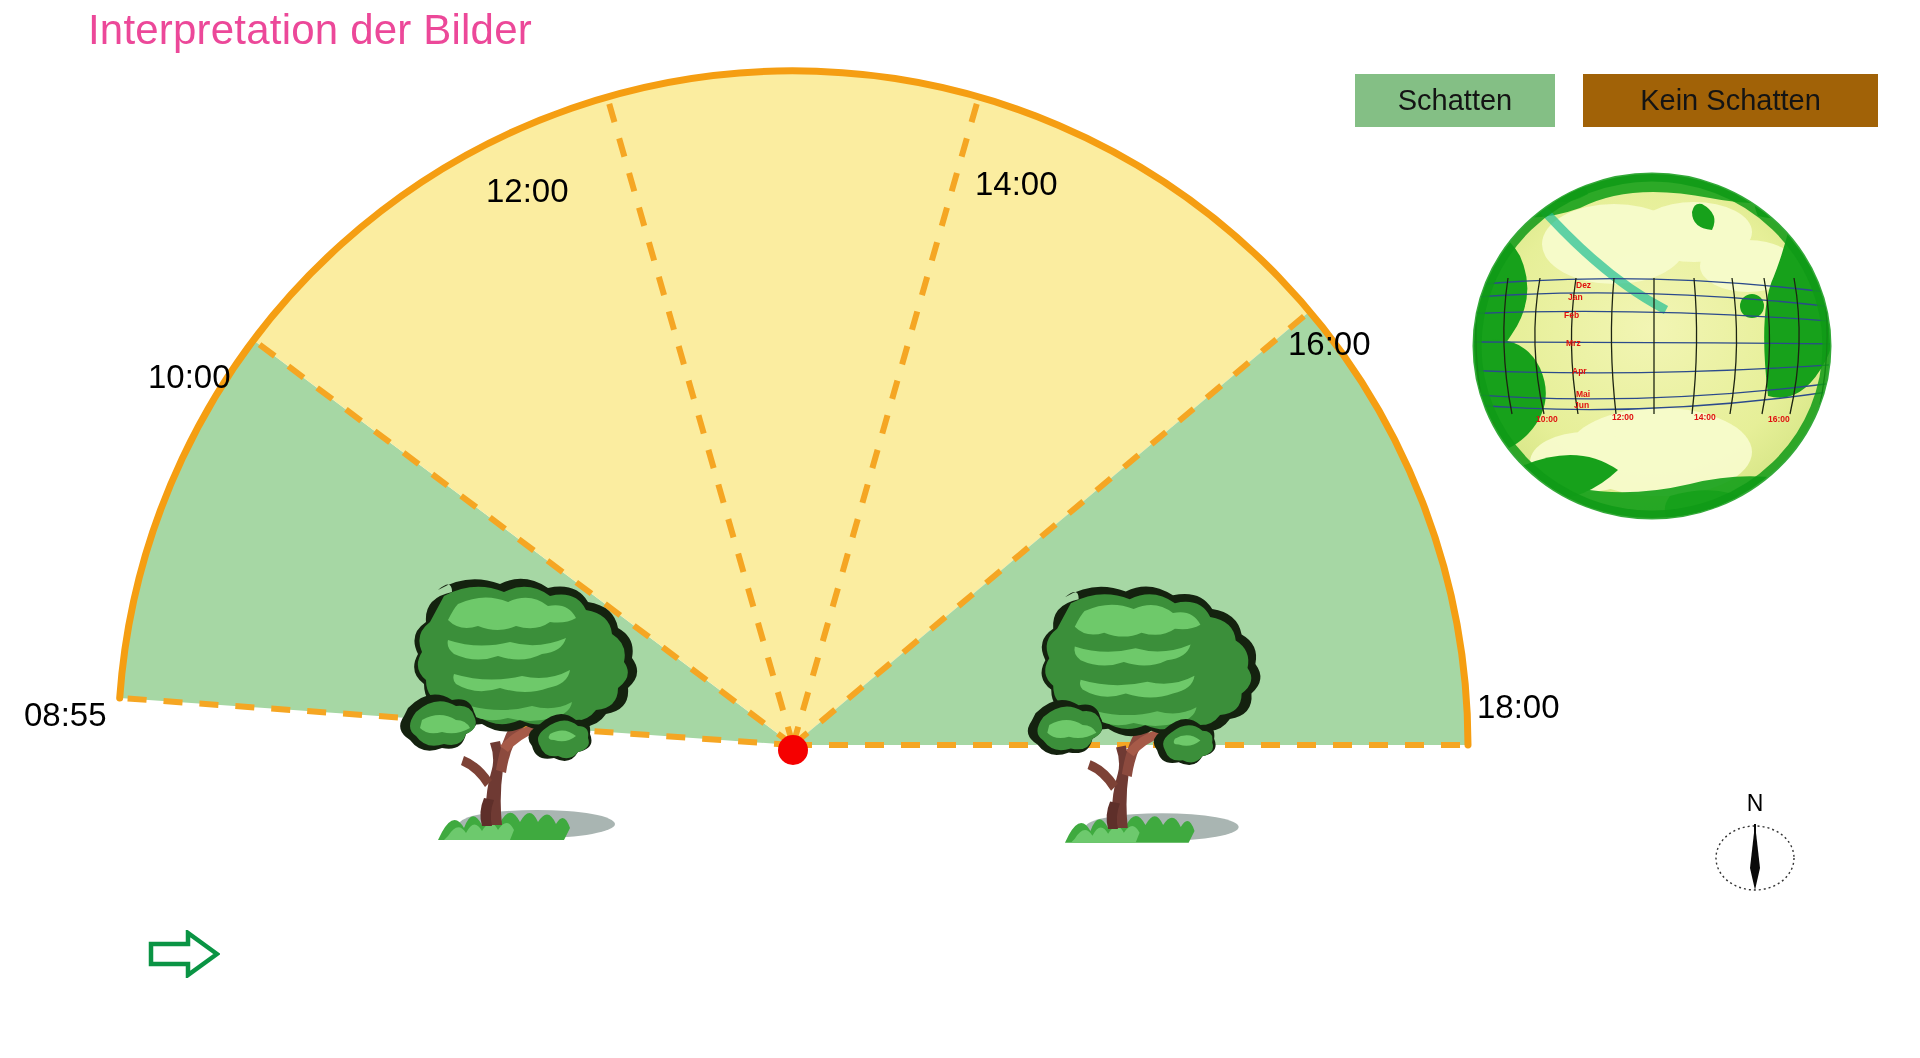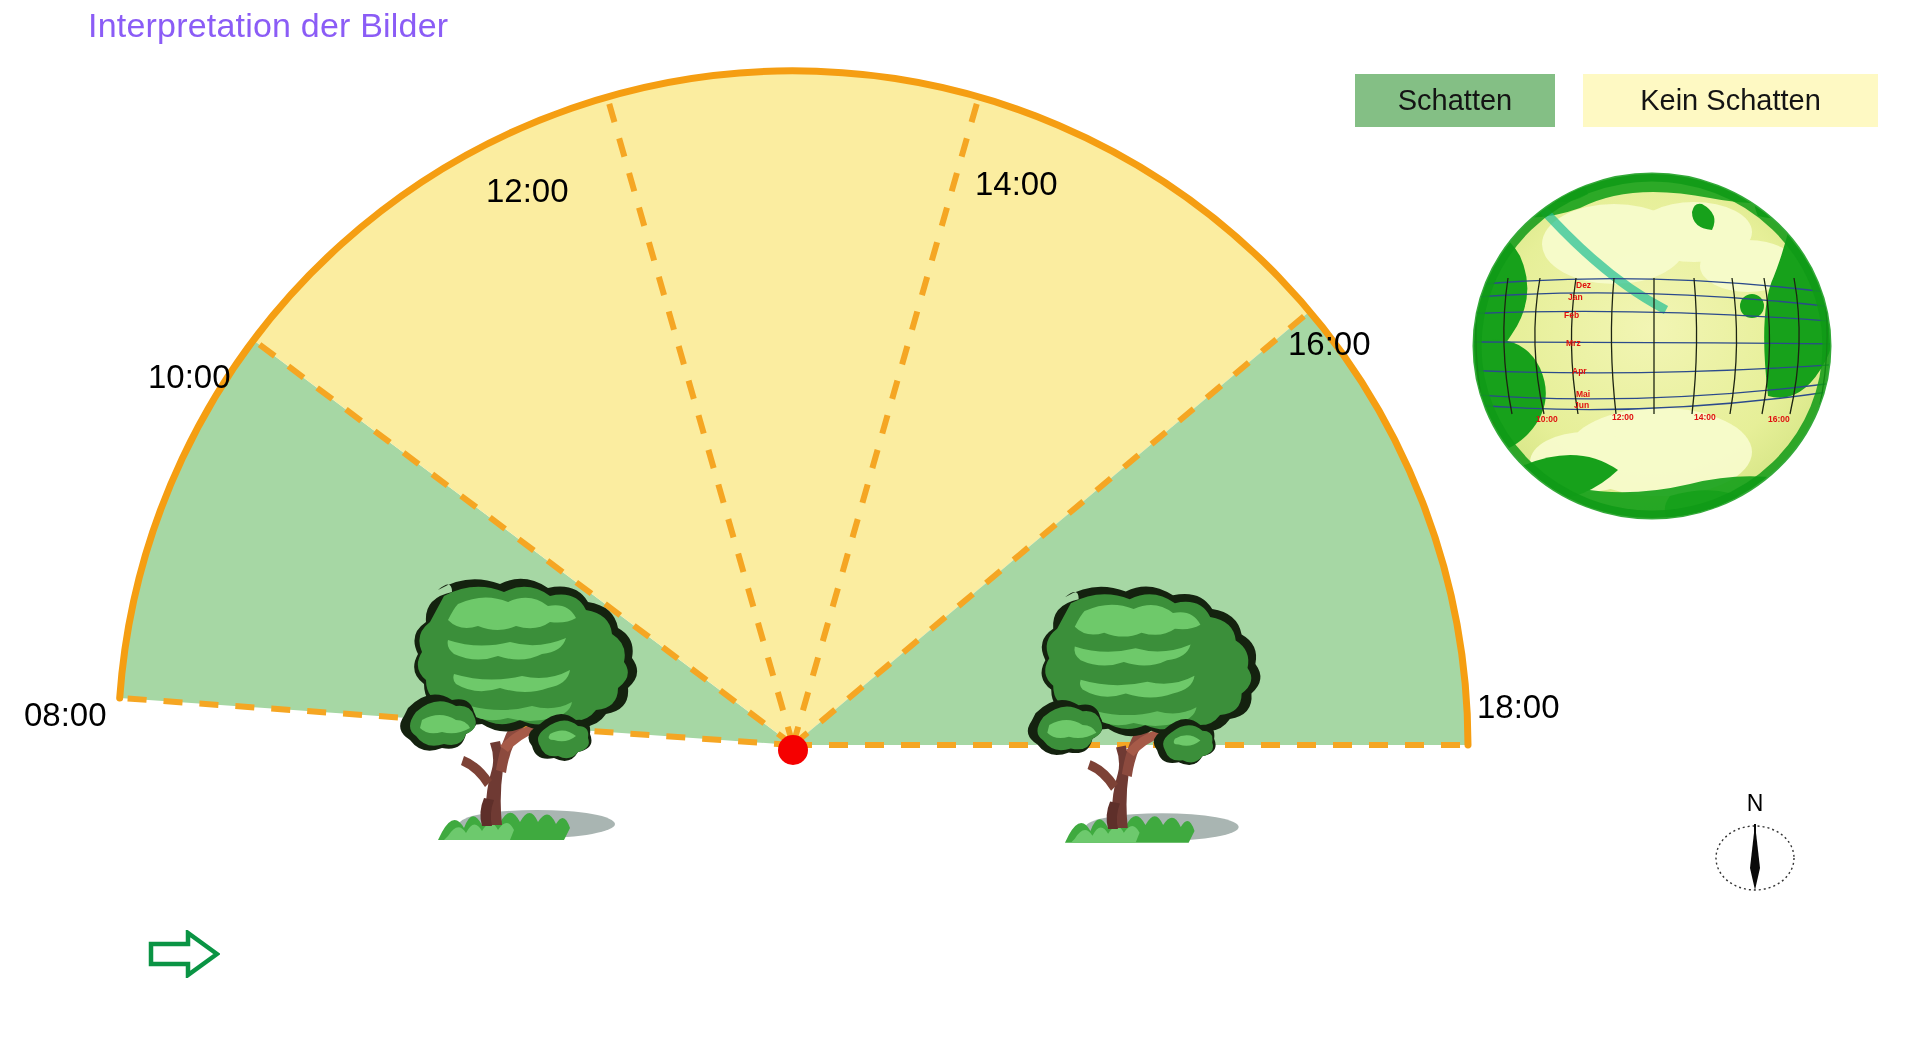--- a/index.html
+++ b/index.html
@@ -8,32 +8,32 @@
     width:1920px; height:1058px;
     background:#ffffff;
     font-family:"Liberation Sans", sans-serif;
     overflow:hidden;
     position:relative;
   }
 
   
   #page-title {
     position:absolute; left:88px; top:6px;
-    font-size:34px; color:#8b5cf6; letter-spacing:0.2px;
+    font-size:42px; color:#ec4899; letter-spacing:0.2px;
     white-space:nowrap;
   }
 
   
   #legend { position:absolute; left:1355px; top:74px; display:flex; gap:28px; }
   .legend-chip {
     height:53px; display:flex; align-items:center; justify-content:center;
     font-size:29px; color:#141414; padding:0 40px;
   }
   #legend-chip-shade { background:#84bf85; min-width:200px; }
-  #legend-chip-noshade { background:#fef9c3; min-width:295px; }
+  #legend-chip-noshade { background:#a16207; min-width:295px; }
 
   
   #fan-diagram { position:absolute; left:0; top:0; width:1920px; height:1058px; }
 
   
   .time-label {
     position:absolute; font-size:33px; color:#000; white-space:nowrap;
   }
   #time-label-08 { left:24px;   top:696px; }
   #time-label-10 { left:148px;  top:358px; }
@@ -101,21 +101,21 @@
     <line x1="793" y1="745" x2="979.0" y2="96.0"></line>
     <line x1="793" y1="745" x2="1310.0" y2="311.1"></line>
     <line x1="793" y1="745" x2="1468.0" y2="745.0"></line>
   </g>
 
   <rect x="0" y="753" width="1920" height="305" fill="#ffffff"></rect>
 
   <circle cx="793" cy="750" r="15" fill="#f50000"></circle>
 </svg>
 
-<div class="time-label" id="time-label-08">08:00</div>
+<div class="time-label" id="time-label-08">08:55</div>
 <div class="time-label" id="time-label-10">10:00</div>
 <div class="time-label" id="time-label-12">12:00</div>
 <div class="time-label" id="time-label-14">14:00</div>
 <div class="time-label" id="time-label-16">16:00</div>
 <div class="time-label" id="time-label-18">18:00</div>
 
 <svg class="tree" id="tree-left" viewBox="0 0 270 290" xmlns="http://www.w3.org/2000/svg">
   <g>
     <ellipse cx="155" cy="254" rx="78" ry="14" fill="#9aa8a5" opacity="0.85"></ellipse>
   </g>

